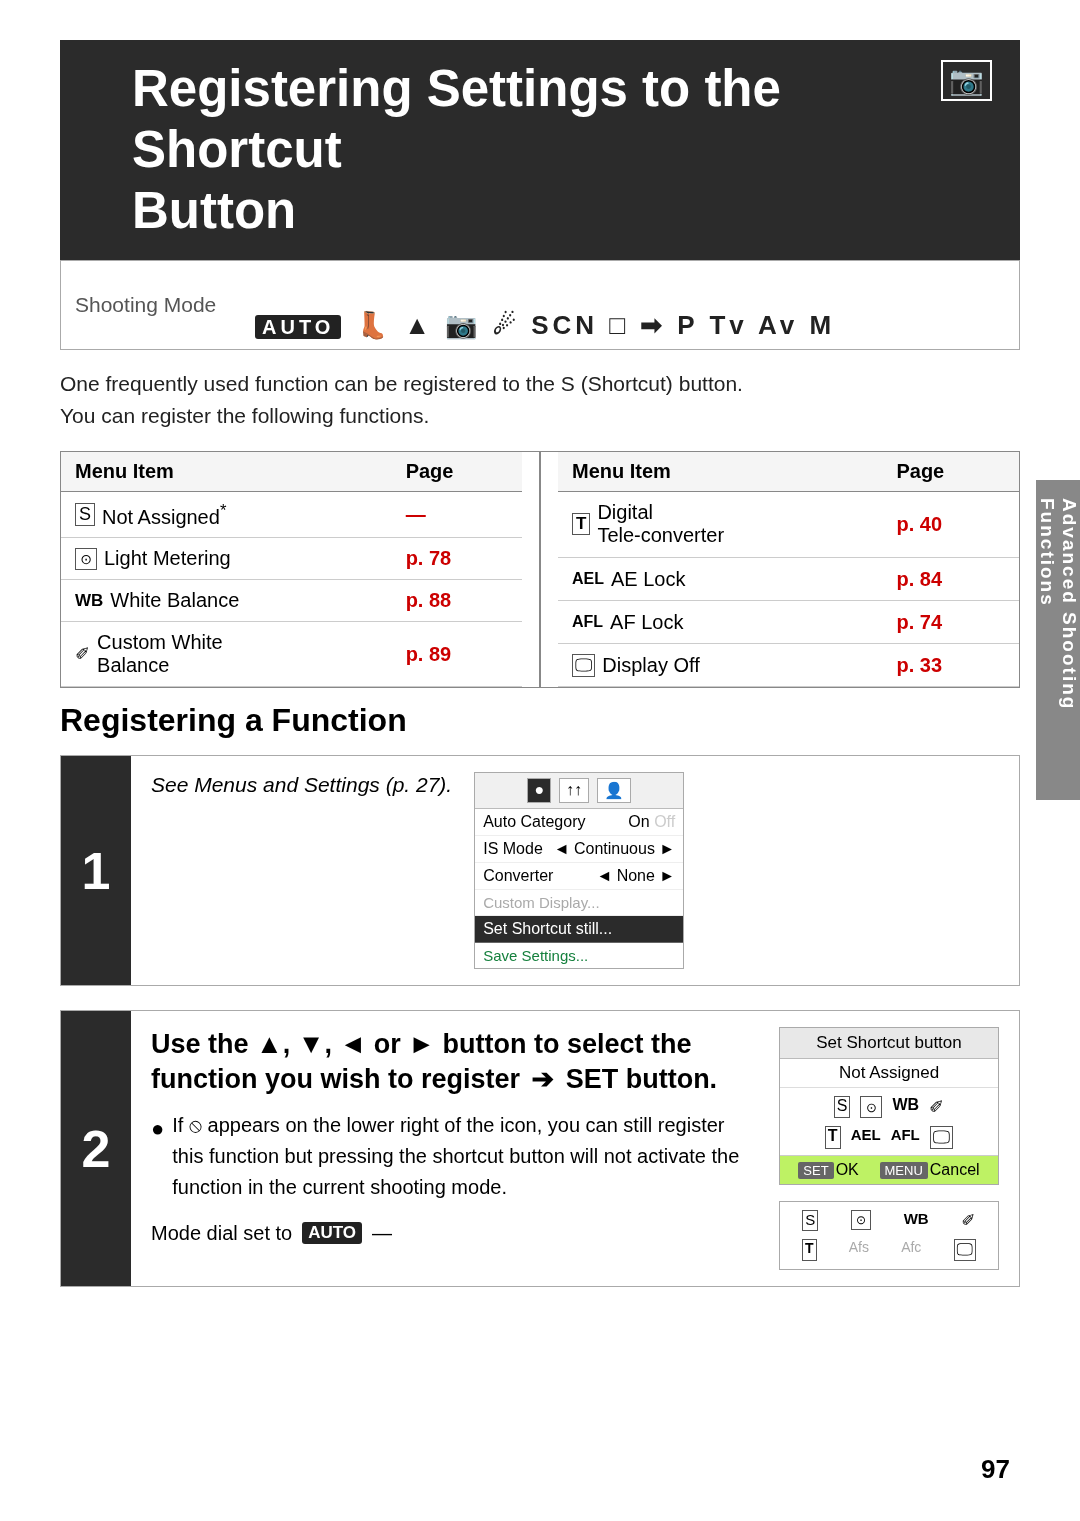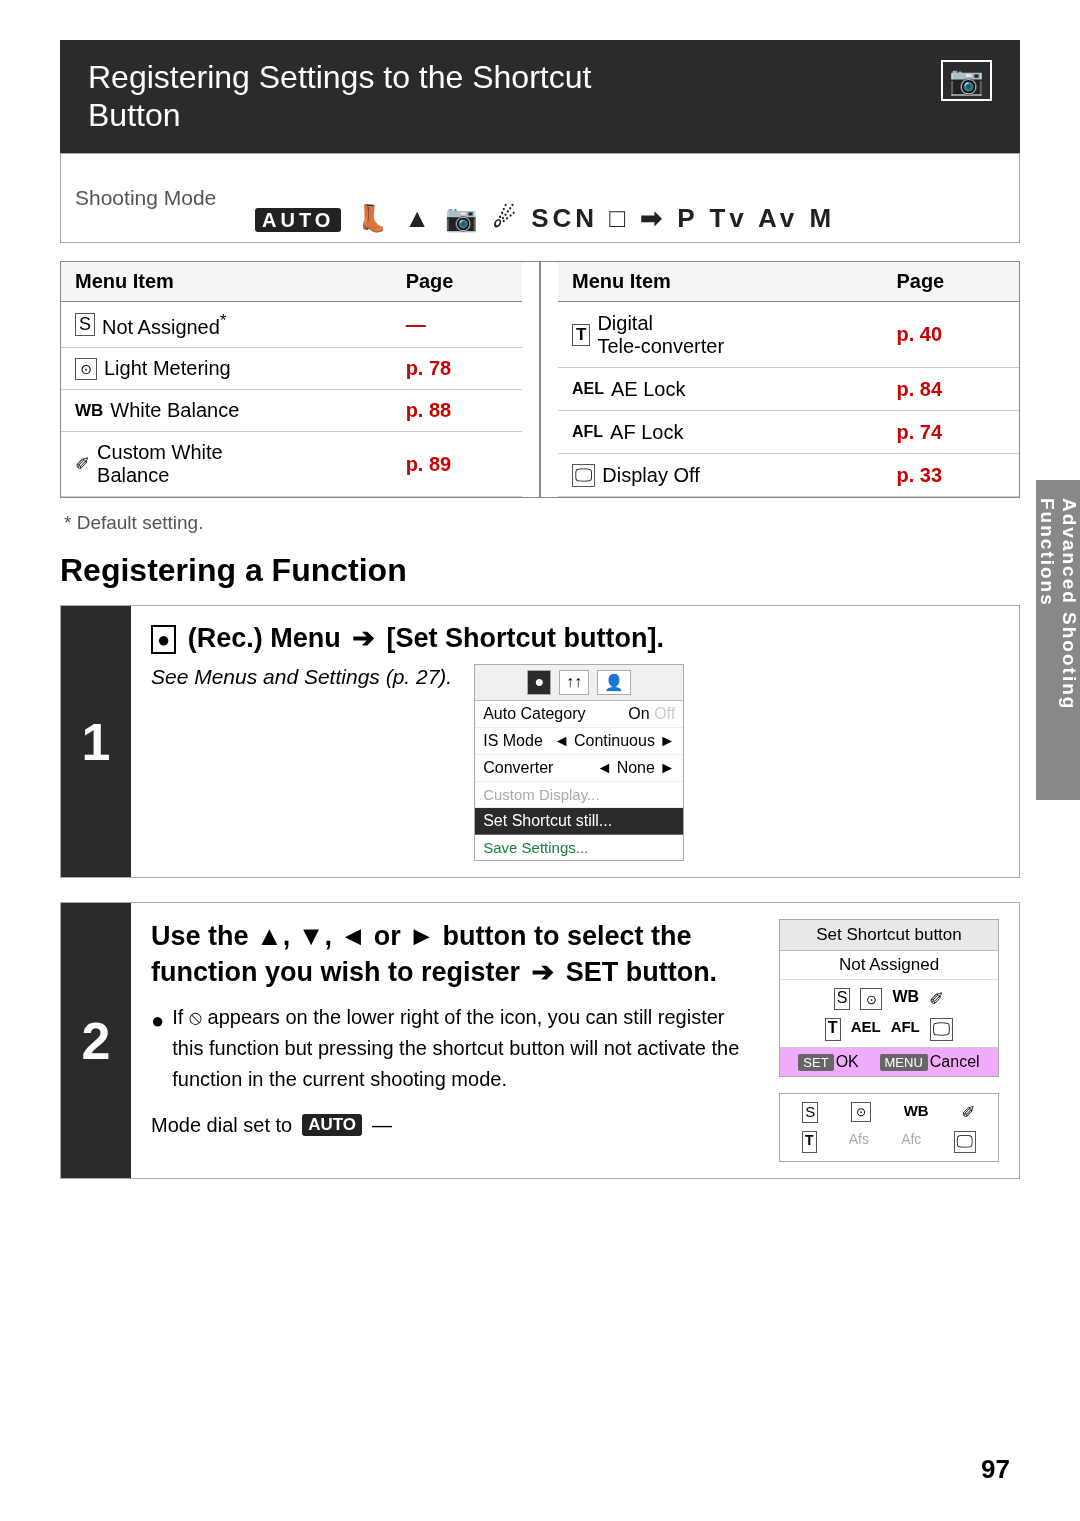--- a/index.html
+++ b/index.html
@@ -23,23 +23,24 @@
 
     
     .header-box {
       background: #2b2b2b;
       color: #fff;
       padding: 18px 28px;
       margin-bottom: 0;
     }
 
     .header-title {
-      font-size: 32px;
-      font-weight: normal;
+      font-size: 51px;
+      font-weight: bold;
       line-height: 1.2;
+      margin-left: 44px;
     }
 
     .header-icon-right {
       float: right;
       font-size: 28px;
       border: 2px solid #fff;
       padding: 2px 6px;
       margin-top: 2px;
     }
 
@@ -342,21 +343,21 @@
       padding: 4px 0 6px 0;
       font-size: 21px;
     }
 
     .shortcut-bottom-bar {
       display: flex;
       justify-content: space-around;
       padding: 5px 8px;
       border-top: 1px solid #ccc;
       font-size: 16px;
-      background: #f0abfc;
+      background: #bef264;
     }
 
     .kbd-badge {
       background: #666;
       color: #fff;
       font-size: 13px;
       padding: 1px 5px;
       border-radius: 2px;
       margin-right: 2px;
     }
@@ -434,20 +435,24 @@
   </div>
 
   <div class="shooting-mode-bar">
     <span class="shooting-mode-label">Shooting Mode</span>
     <span class="shooting-mode-icons">
       <span class="auto-badge">AUTO</span>
       👢 ▲ 📷 ☄ SCN □ ➡ <strong>P Tv Av M</strong>
     </span>
   </div>
 
+  <div class="intro-text">
+    <span>One frequently used function can be registered to the ޶S (Shortcut) button.</span><br>
+    <span>You can register the following functions.</span>
+  </div>
 
   <div class="menu-table-wrapper">
 
     <table class="menu-table">
       <thead>
         <tr>
           <th>Menu Item</th>
           <th class="page-col">Page</th>
         </tr>
       </thead>
@@ -534,32 +539,27 @@
               <span style="font-size:18px;border:1.5px solid #555;padding:0 2px;">🖵</span>
               <span>Display Off</span>
             </div>
           </td>
           <td class="page-col red-text">p. 33</td>
         </tr>
       </tbody>
     </table>
   </div>
 
-  <div class="table-note">* Default setting.</div>
 
   <div class="section-heading">Registering a Function</div>
 
   <div class="step-box">
     <div style="display:flex;align-items:stretch;">
       <div class="step-number">1</div>
       <div class="step-content">
-        <div class="step-title">
-          <span style="border:2px solid #000;padding:0 4px;margin-right:4px;font-size:22px;">●</span>
-          <span>(Rec.) Menu <span class="arrow-right">➔</span> [Set Shortcut button].</span>
-        </div>
         <div class="step1-inner">
           <div>
             <span style="font-style:italic; font-size:21px;">See Menus and Settings (p. 27).</span>
           </div>
 
           <div class="step1-screenshot">
             <div class="screenshot-tabs">
               <span class="screenshot-tab active">●</span>
               <span class="screenshot-tab">↑↑</span>
               <span class="screenshot-tab">👤</span>

